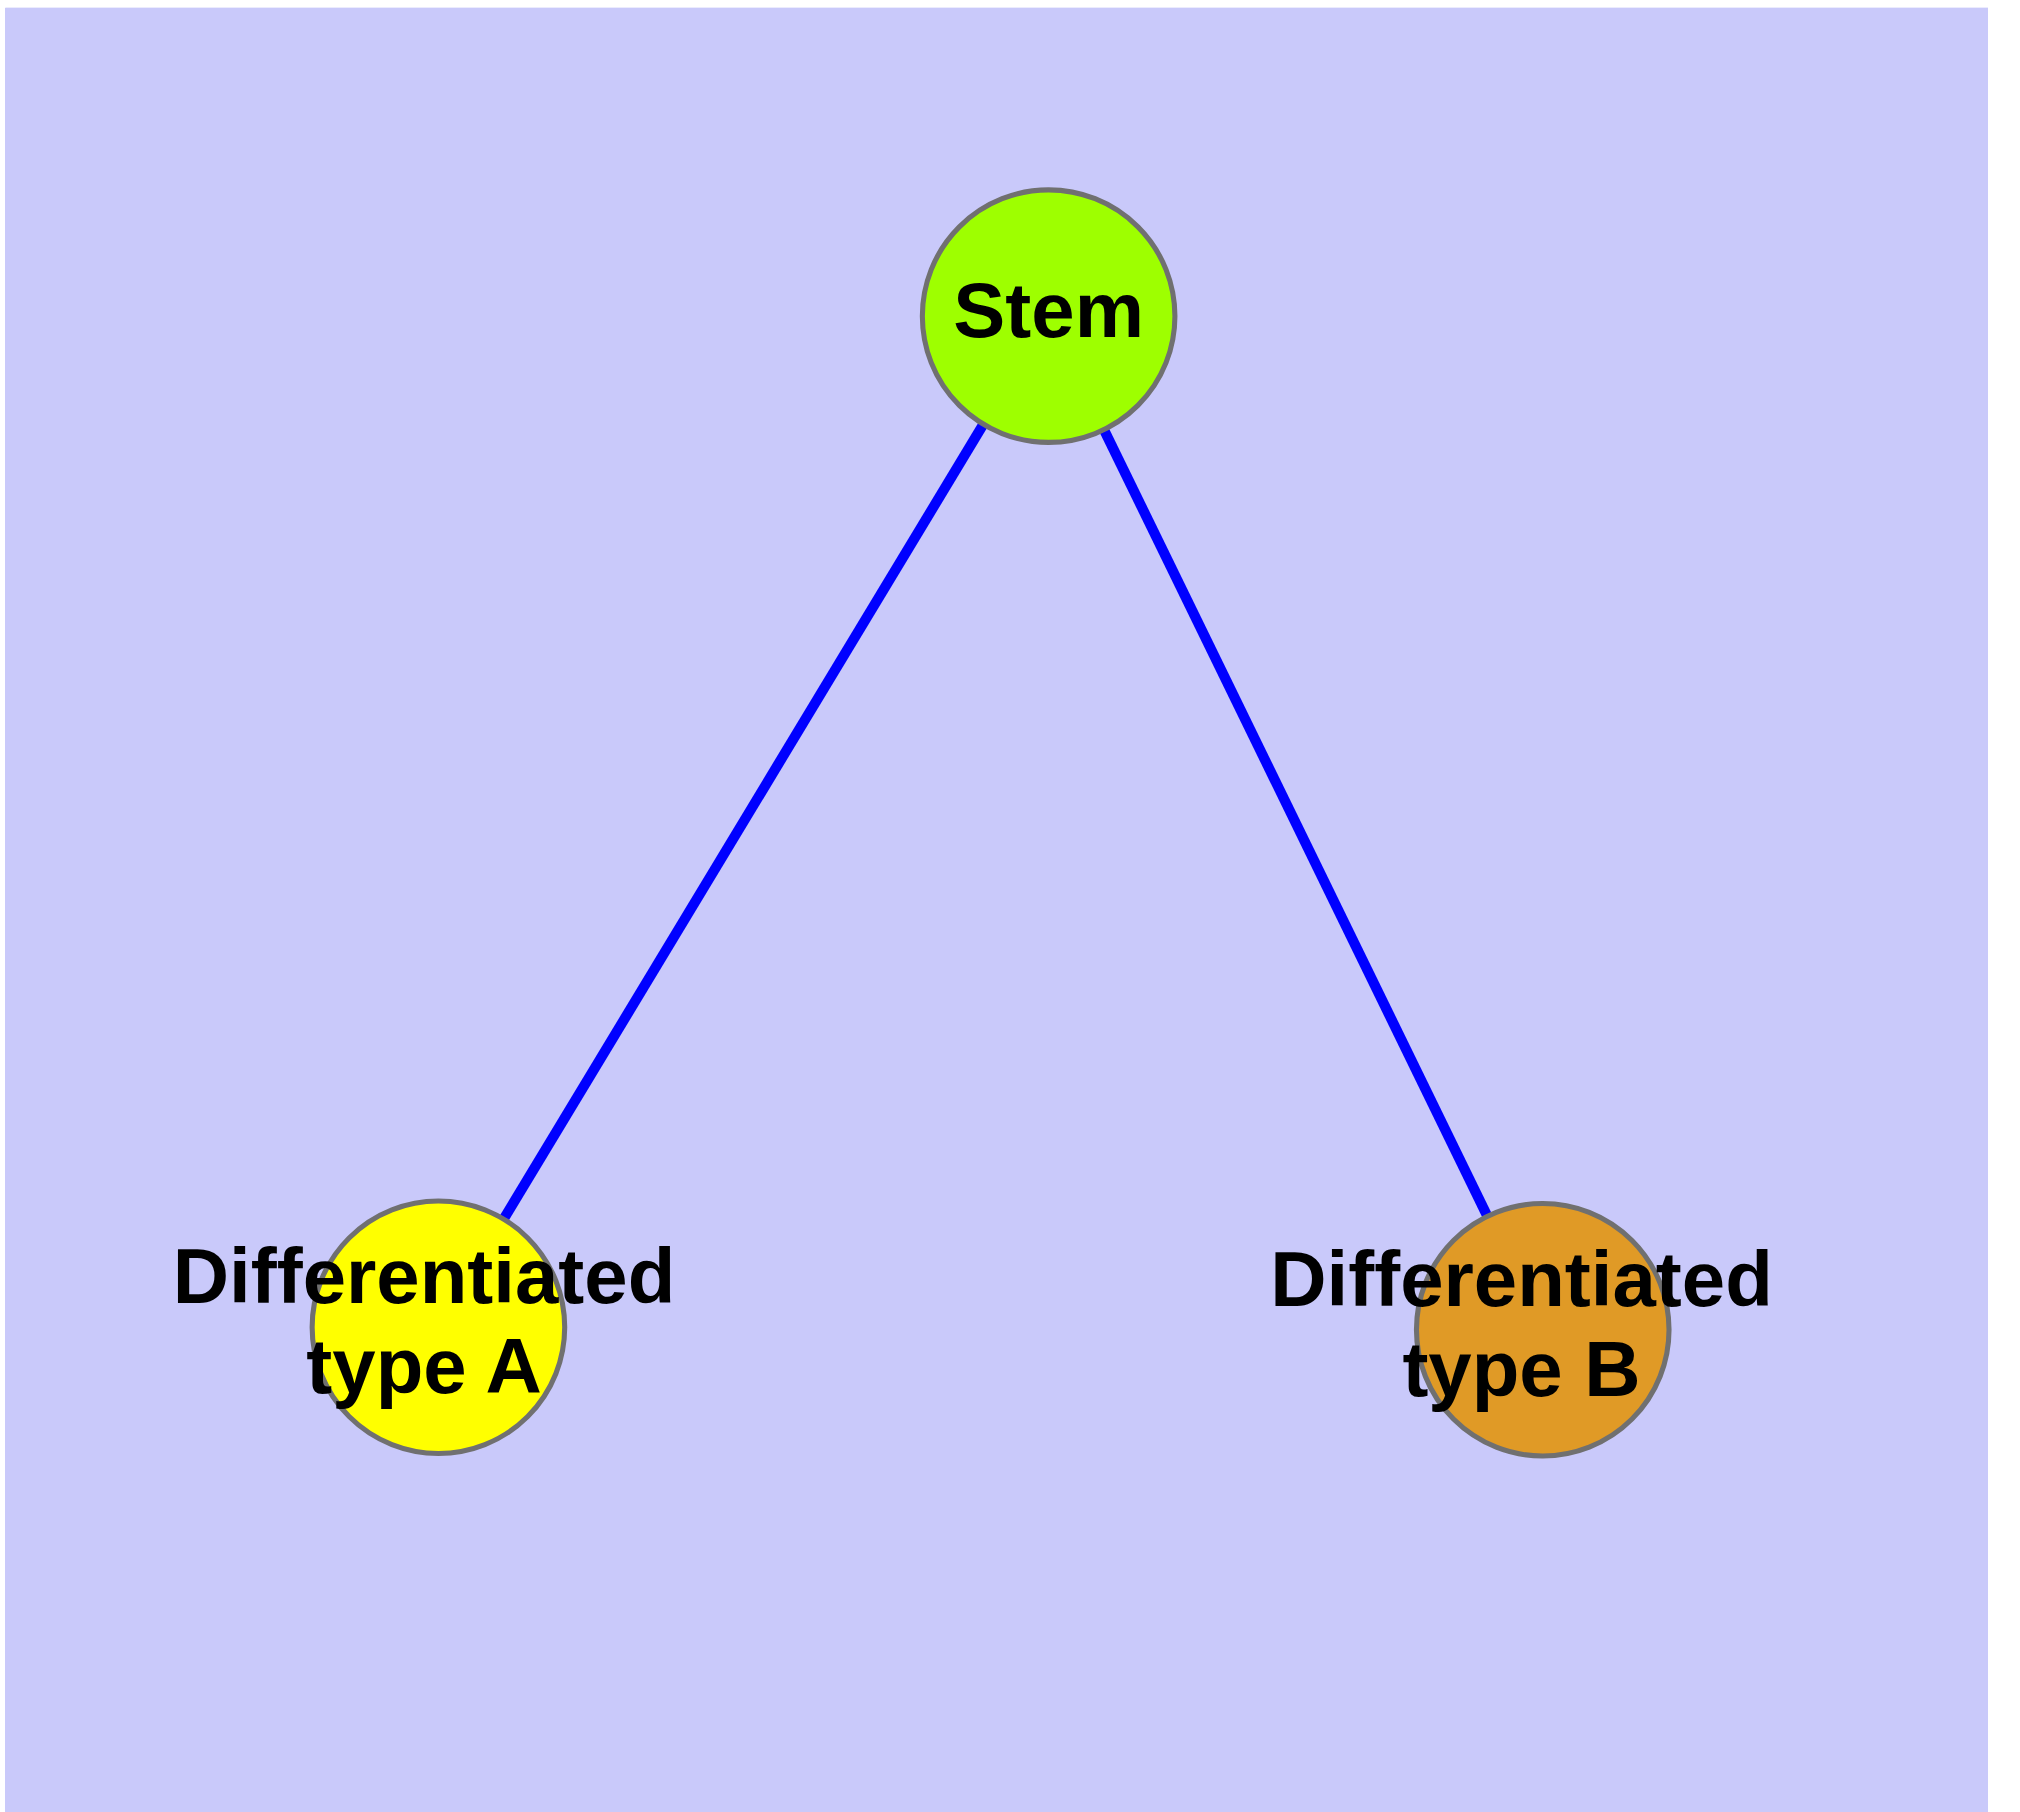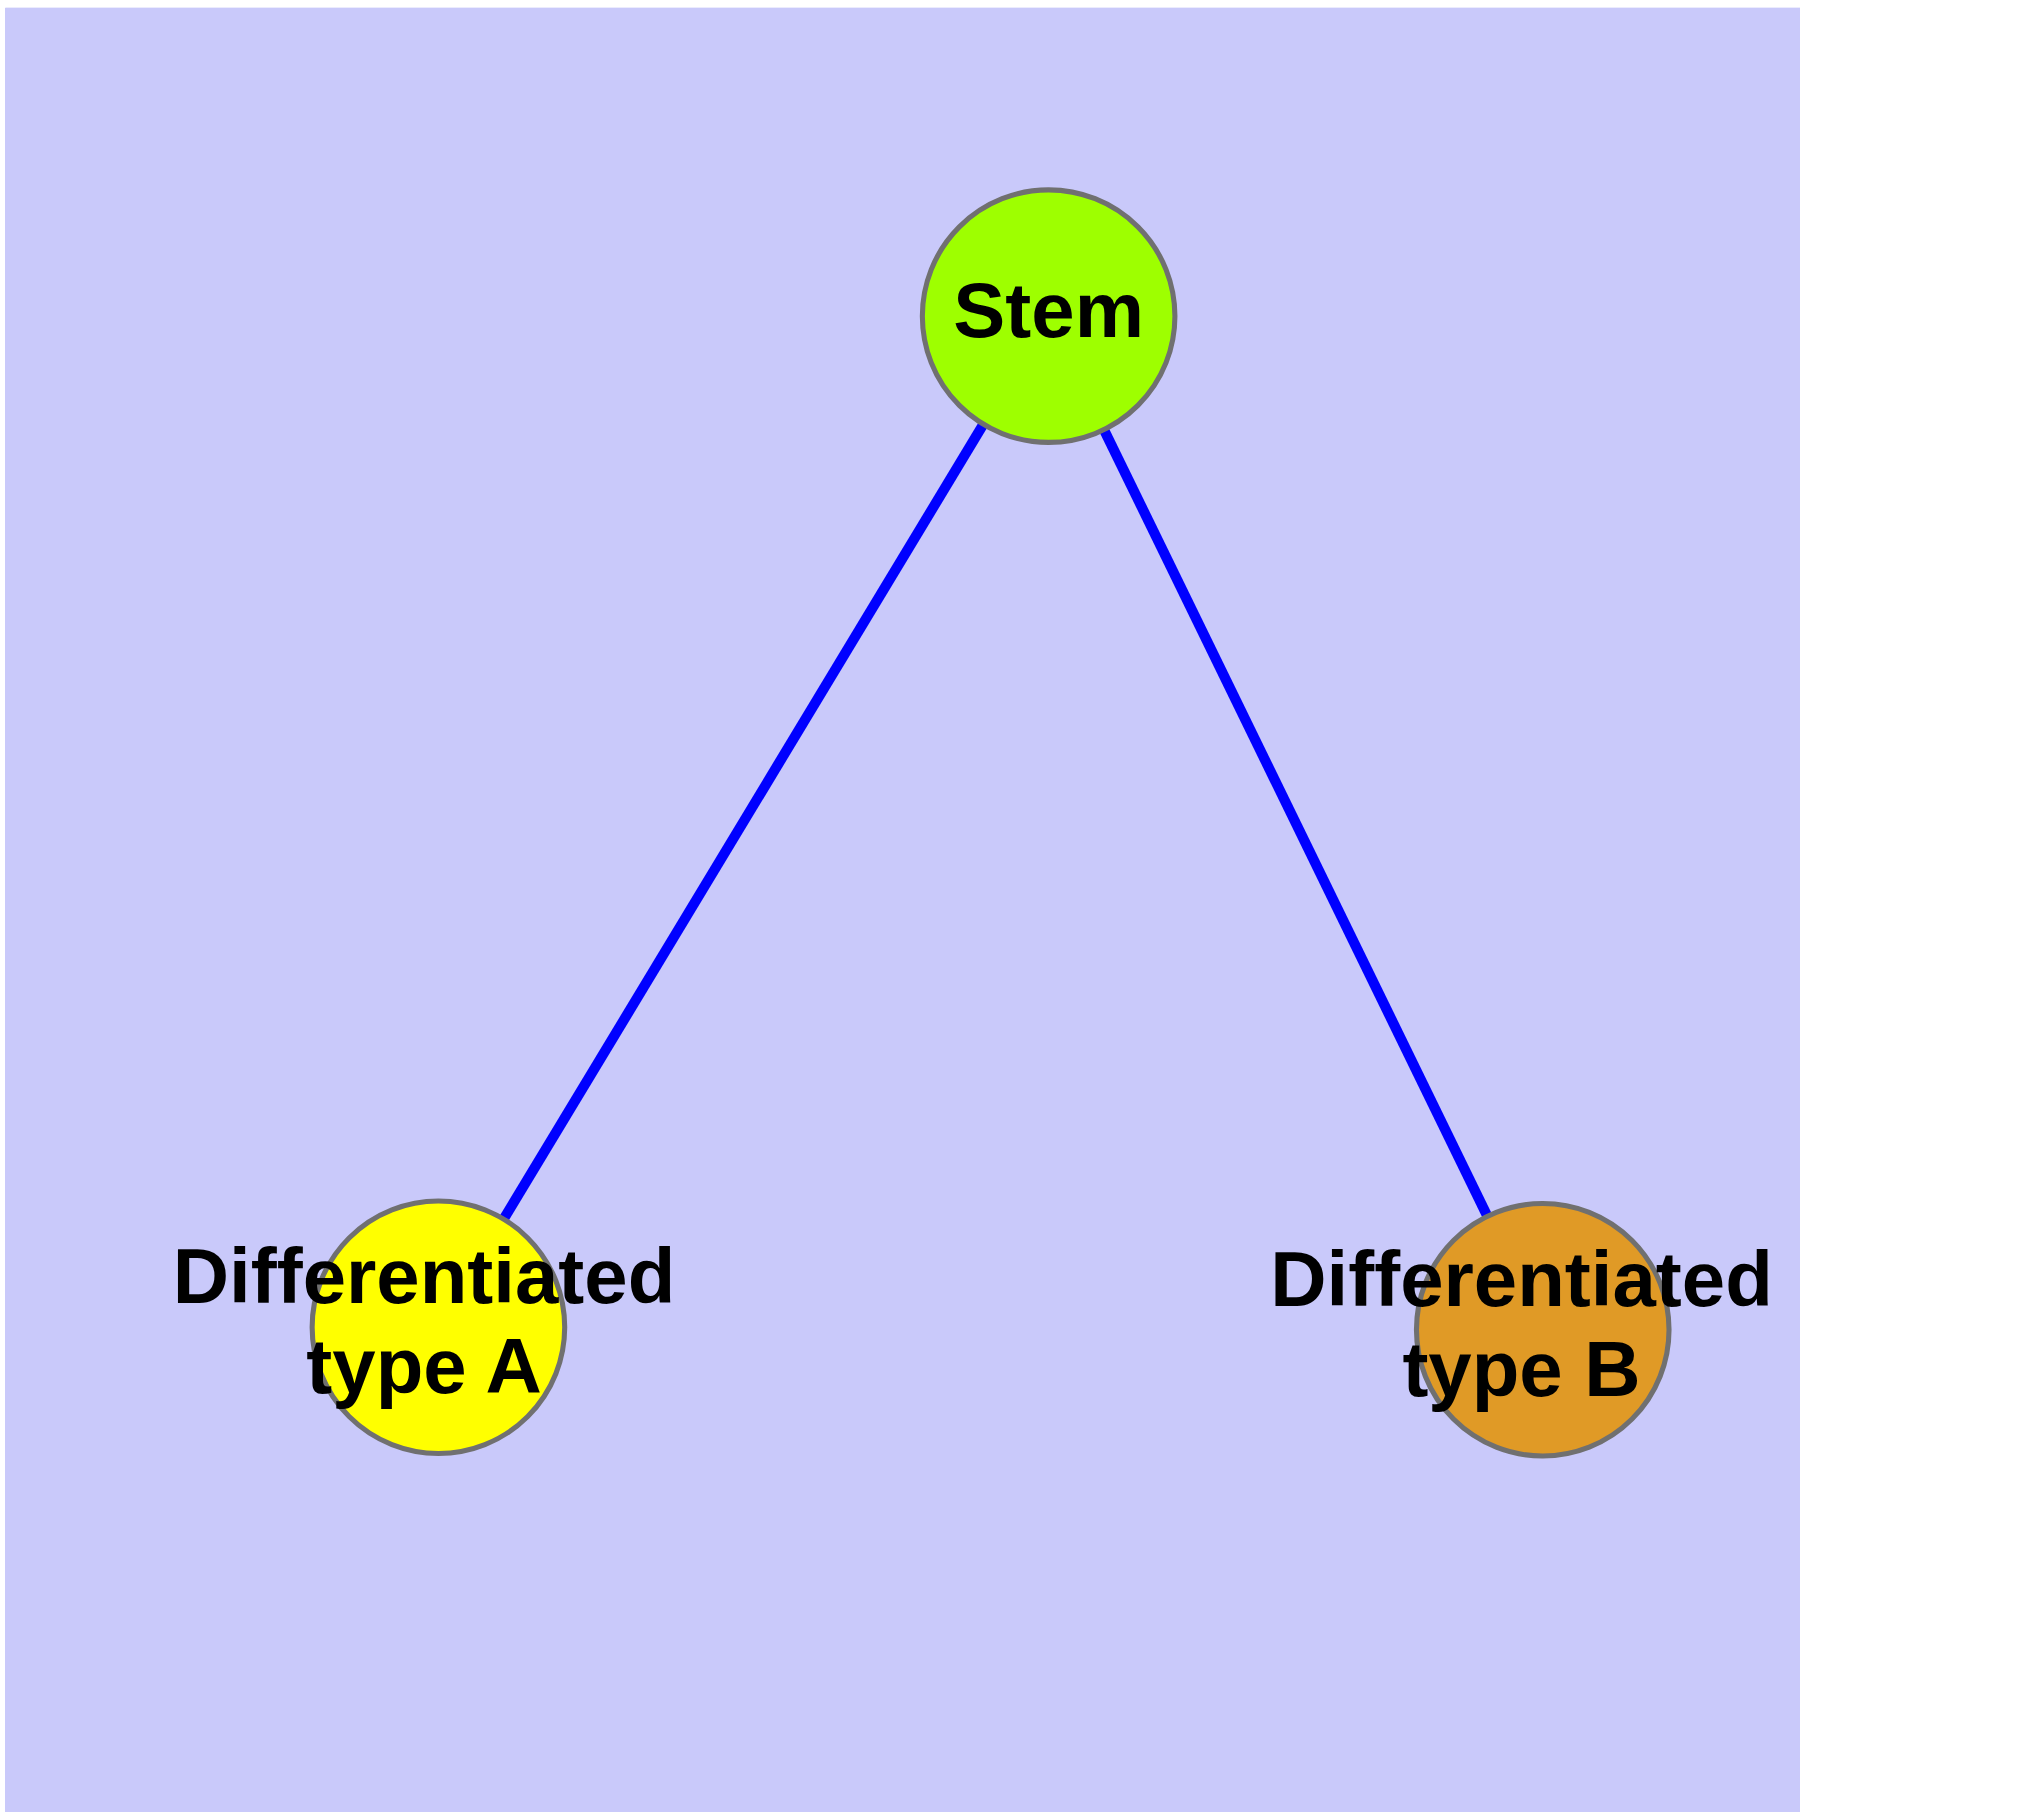--- a/index.html
+++ b/index.html
@@ -2,21 +2,21 @@
 <html style="font-size:13.6px"><head>
 <meta charset="utf-8">
 <style>
   html, body {
     margin: 0;
     padding: 0;
     background: #ffffff;
   }
   #canvas {
     position: relative;
-    width: 1800px;
+    width: 1988px;
     height: 1812px;
     background: #ffffff;
     overflow: hidden;
     font-family: "Liberation Sans", sans-serif;
   }
   #plot-area {
     position: absolute;
     left: 5.1px;
     top: 7.6px;
     width: 2015px;

